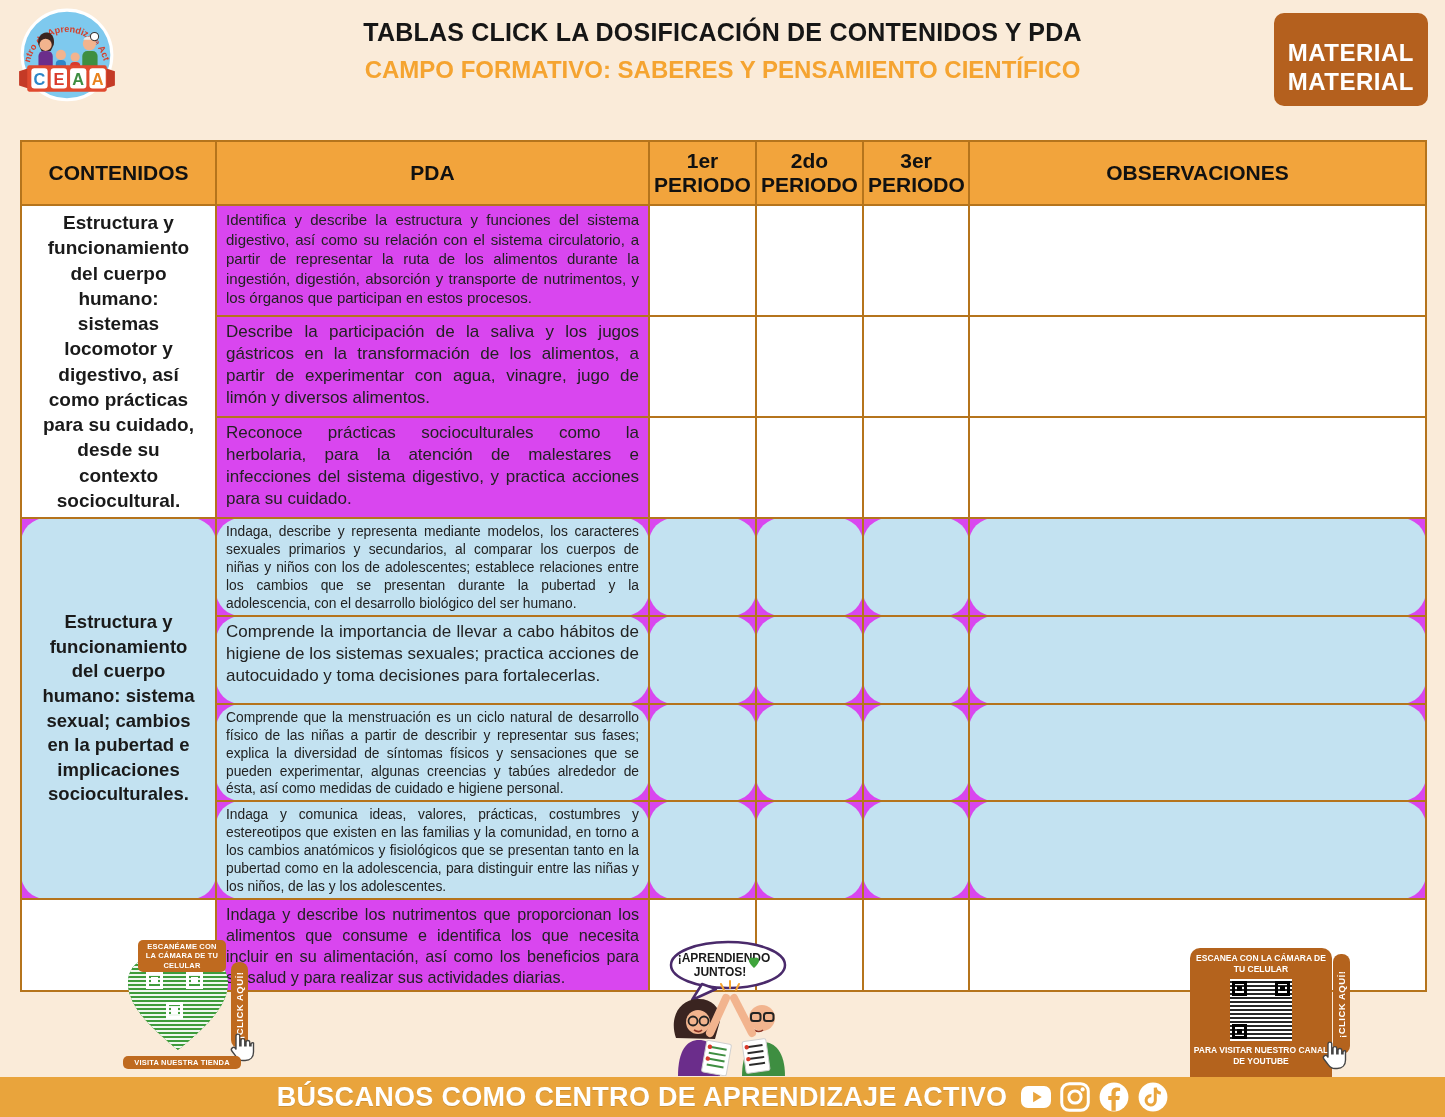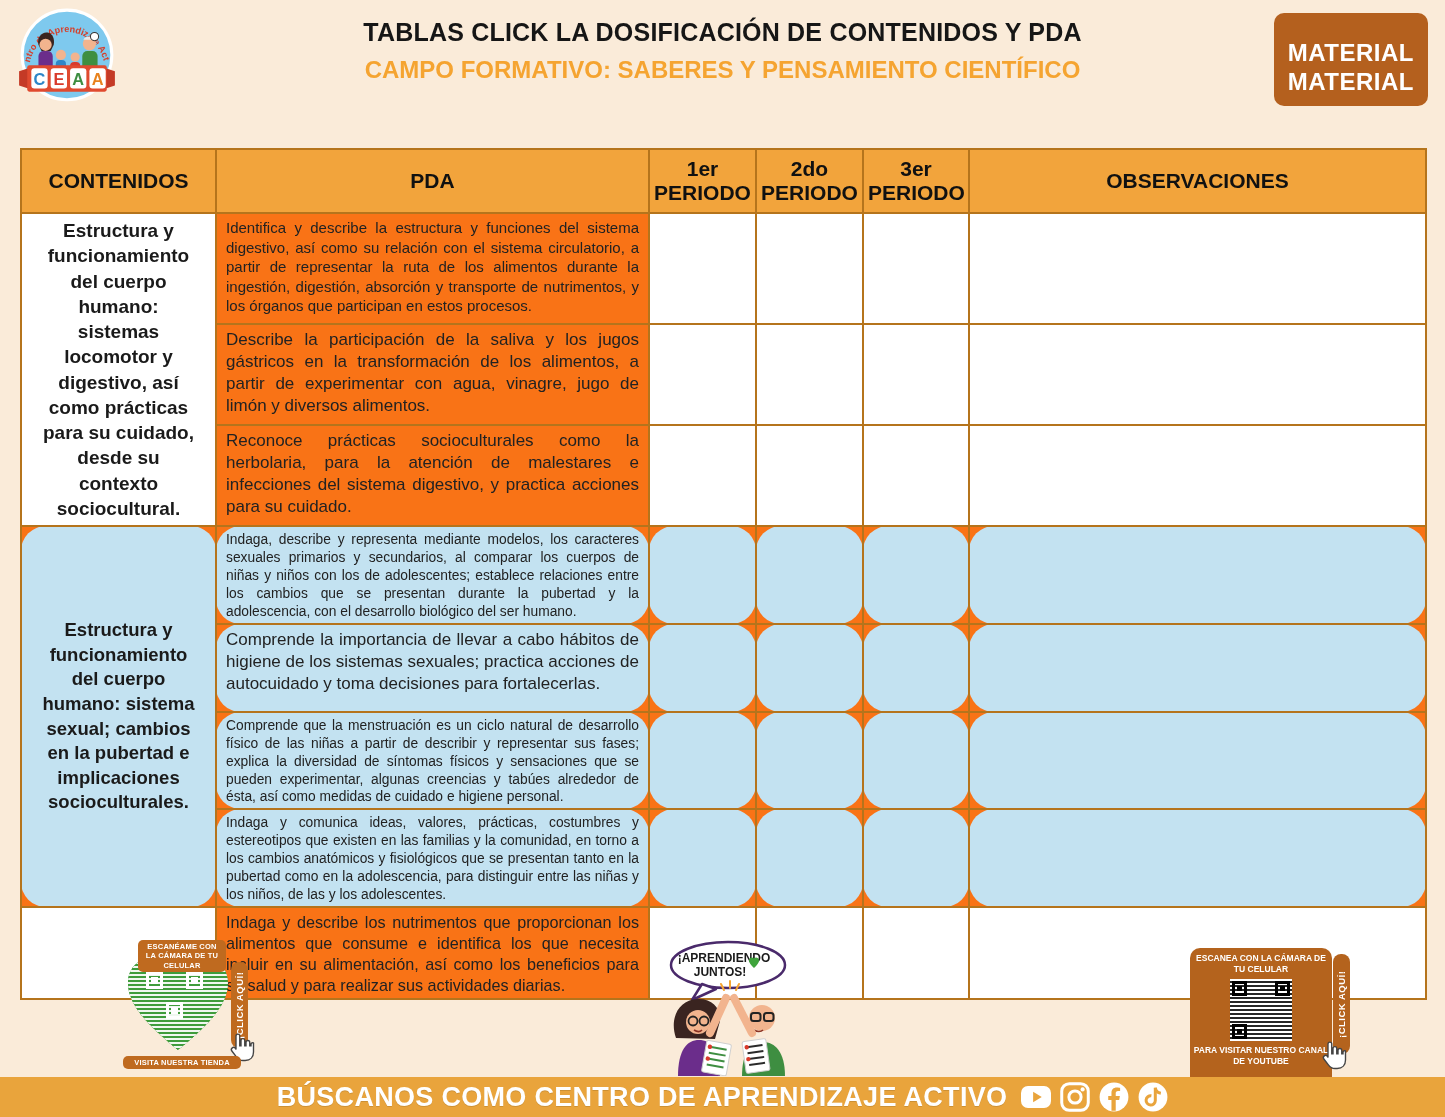--- a/index.html
+++ b/index.html
@@ -18,23 +18,23 @@
   .subtitle { margin-top:8px; font-size:24px; font-weight:800; color:#F5A援431; color:#F5A431; }
   .badge {
     position:absolute; right:17px; top:13px;
     background:#B4601E; color:#fff; border-radius:10px;
     padding:25px 14px 9px; text-align:center;
     font-size:24px; font-weight:800; line-height:1.22; letter-spacing:.5px;
   }
 
   
   table.dosif {
-    position:absolute; left:20px; top:148px; width:1405px;
+    position:absolute; left:20px; top:140px; width:1405px;
     border-collapse:collapse; table-layout:fixed;
-    background:#f97316;
+    background:#d946ef;
   }
   table.dosif th, table.dosif td { border:2.5px solid #B5741C; overflow:hidden; }
   table.dosif thead th {
     background:#F2A43C; color:#111;
     font-size:21px; font-weight:800; line-height:1.15;
     height:64px; text-align:center; padding:2px 4px;
   }
   td.contenido {
     font-weight:800; text-align:center; vertical-align:middle;
     font-size:19px; line-height:1.33; padding:4px 19px; background:#fff;

